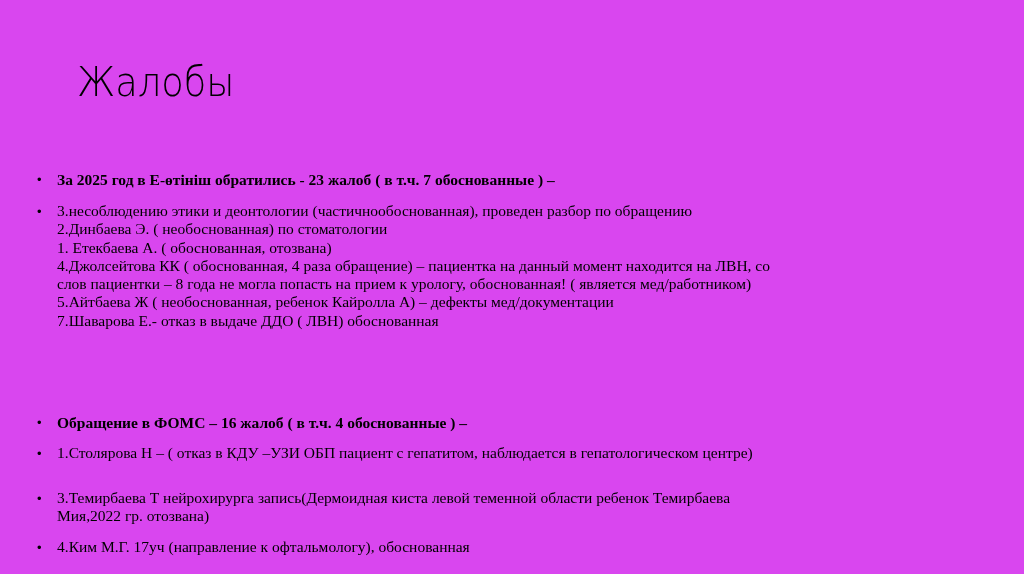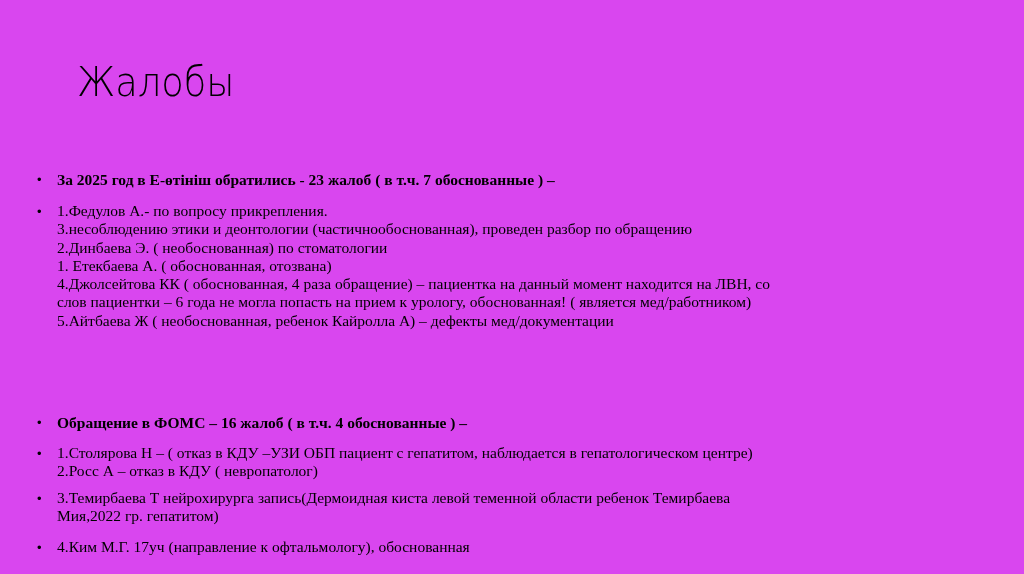--- a/index.html
+++ b/index.html
@@ -65,42 +65,41 @@
 <div class="slide">
   <div class="title">Жалобы</div>
 
   <div class="content">
 
     <span class="bullet" style="top:171px;">•</span>
     <div class="block bold" style="top:171px;">За 2025 год в Е-өтініш обратились - 23 жалоб ( в т.ч. 7 обоснованные ) –</div>
 
     <span class="bullet" style="top:203px;">•</span>
     <div class="block" style="top:202px;">
-      <span class="line">1.Федулов А.-  по  вопросу прикрепления.</span>
       <span class="line">3.несоблюдению этики и деонтологии (частичнообоснованная), проведен разбор по обращению</span>
       <span class="line">2.Динбаева Э. ( необоснованная) по стоматологии</span>
       <span class="line">1. Етекбаева А. ( обоснованная, отозвана)</span>
       <span class="line">4.Джолсейтова КК ( обоснованная, 4 раза обращение) – пациентка на данный момент находится на ЛВН, со</span>
-      <span class="line">слов пациентки – 6 года не могла попасть на прием к урологу, обоснованная!  ( является мед/работником)</span>
+      <span class="line">слов пациентки – 8 года не могла попасть на прием к урологу, обоснованная!  ( является мед/работником)</span>
       <span class="line">5.Айтбаева Ж ( необоснованная, ребенок Кайролла А) – дефекты мед/документации</span>
+      <span class="line">7.Шаварова  Е.- отказ в выдаче ДДО ( ЛВН) обоснованная</span>
     </div>
 
     <span class="bullet" style="top:414px;">•</span>
     <div class="block bold" style="top:414px;">Обращение в ФОМС – 16 жалоб ( в т.ч. 4 обоснованные ) –</div>
 
     <span class="bullet" style="top:445px;">•</span>
     <div class="block" style="top:444px;">
       <span class="line">1.Столярова Н – ( отказ в КДУ –УЗИ ОБП пациент с гепатитом, наблюдается в гепатологическом центре)</span>
-      <span class="line">2.Росс А – отказ в КДУ ( невропатолог)</span>
     </div>
 
     <span class="bullet" style="top:490px;">•</span>
     <div class="block" style="top:489px;">
       <span class="line">3.Темирбаева Т нейрохирурга запись(Дермоидная киста левой теменной области ребенок Темирбаева</span>
-      <span class="line">Мия,2022 гр. гепатитом)</span>
+      <span class="line">Мия,2022 гр. отозвана)</span>
     </div>
 
     <span class="bullet" style="top:539px;">•</span>
     <div class="block" style="top:538px;">
       <span class="line">4.Ким М.Г. 17уч (направление к офтальмологу), обоснованная</span>
     </div>
 
   </div>
 </div>
 

